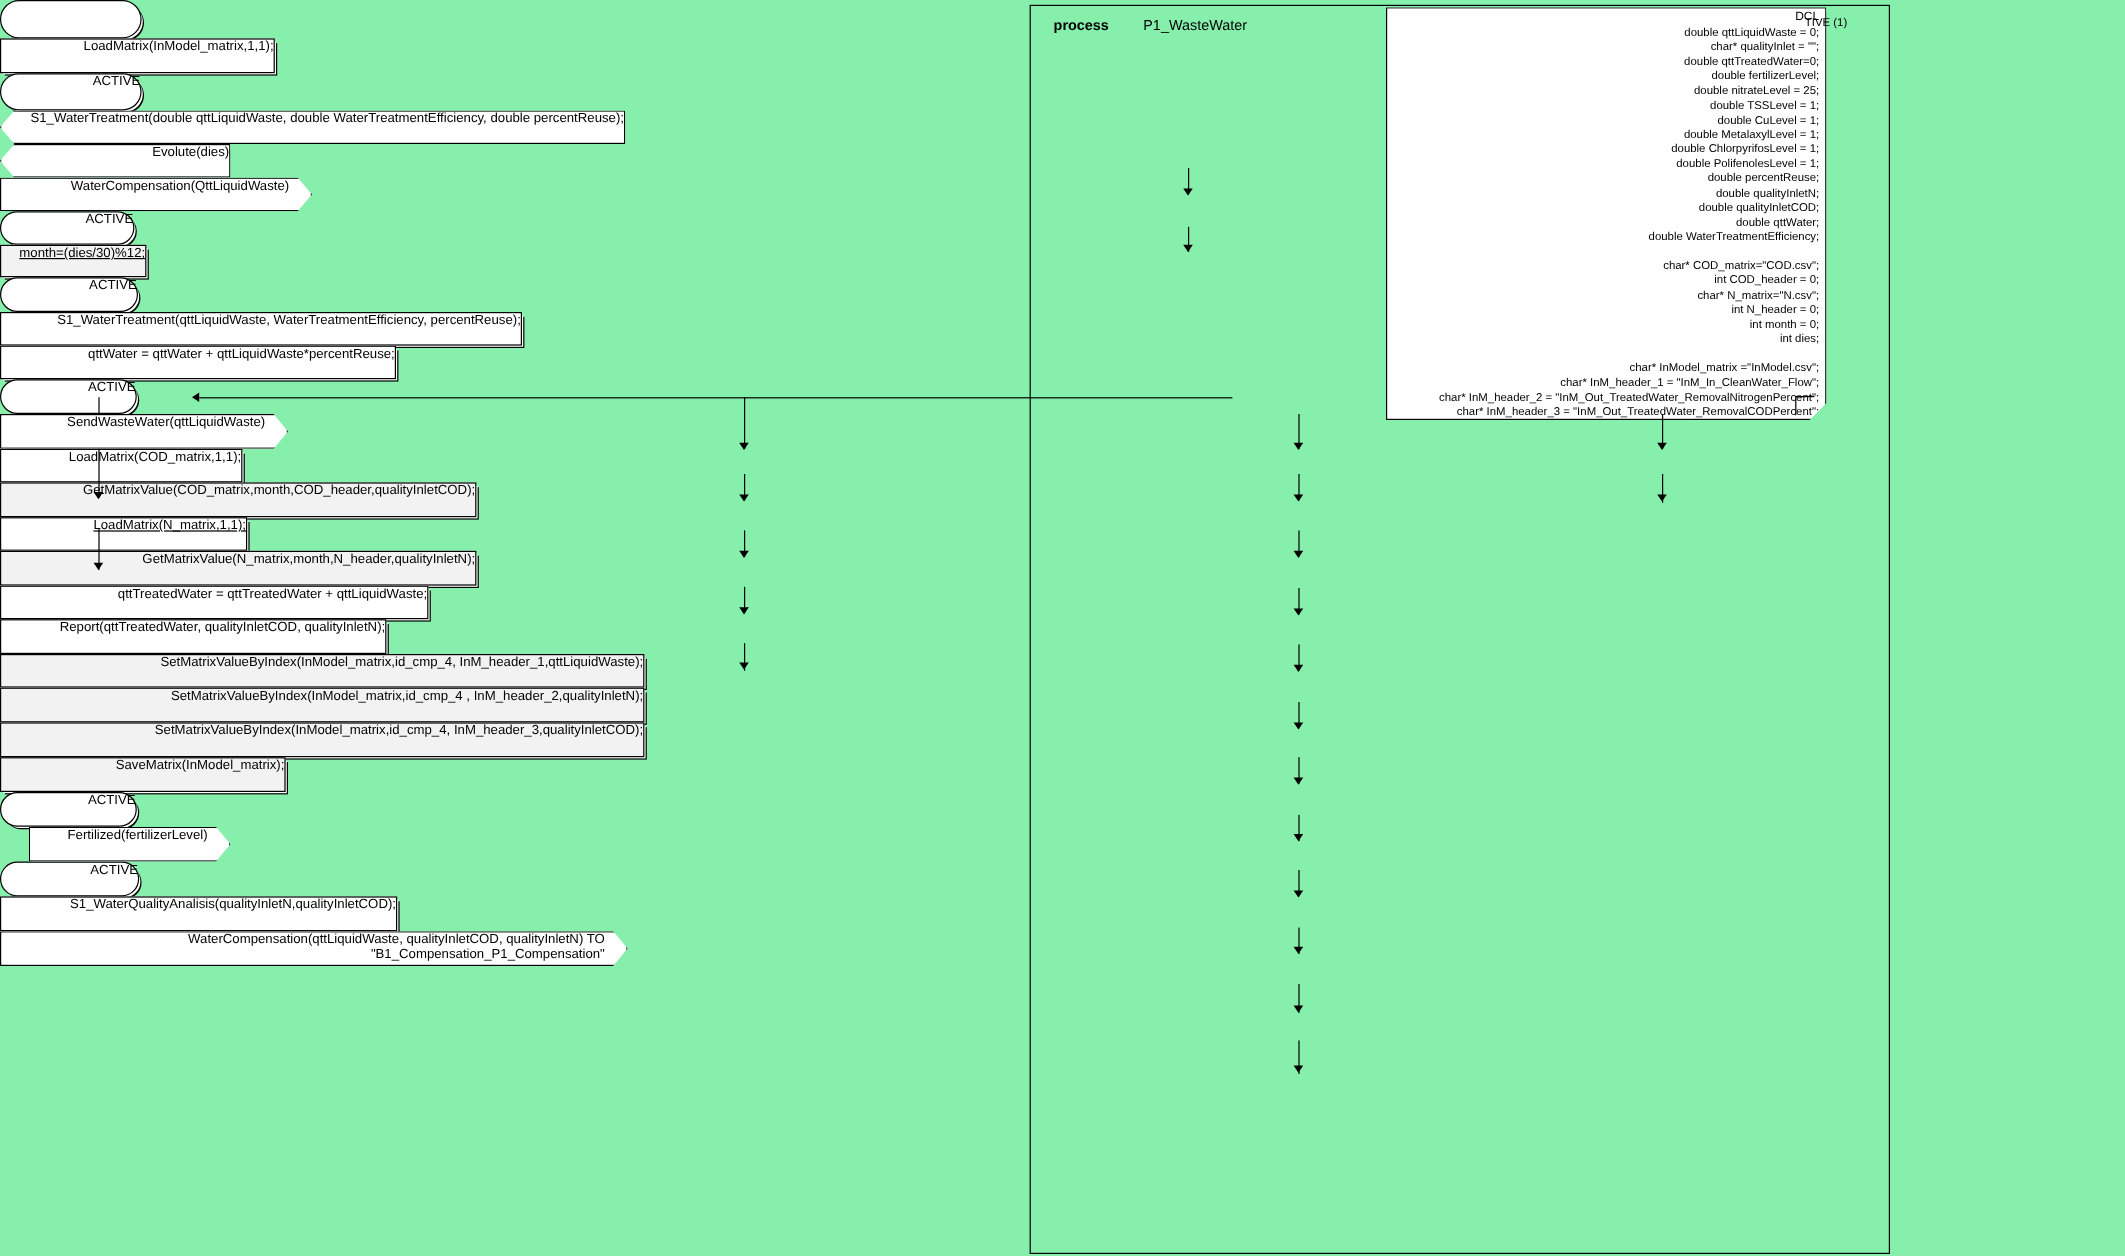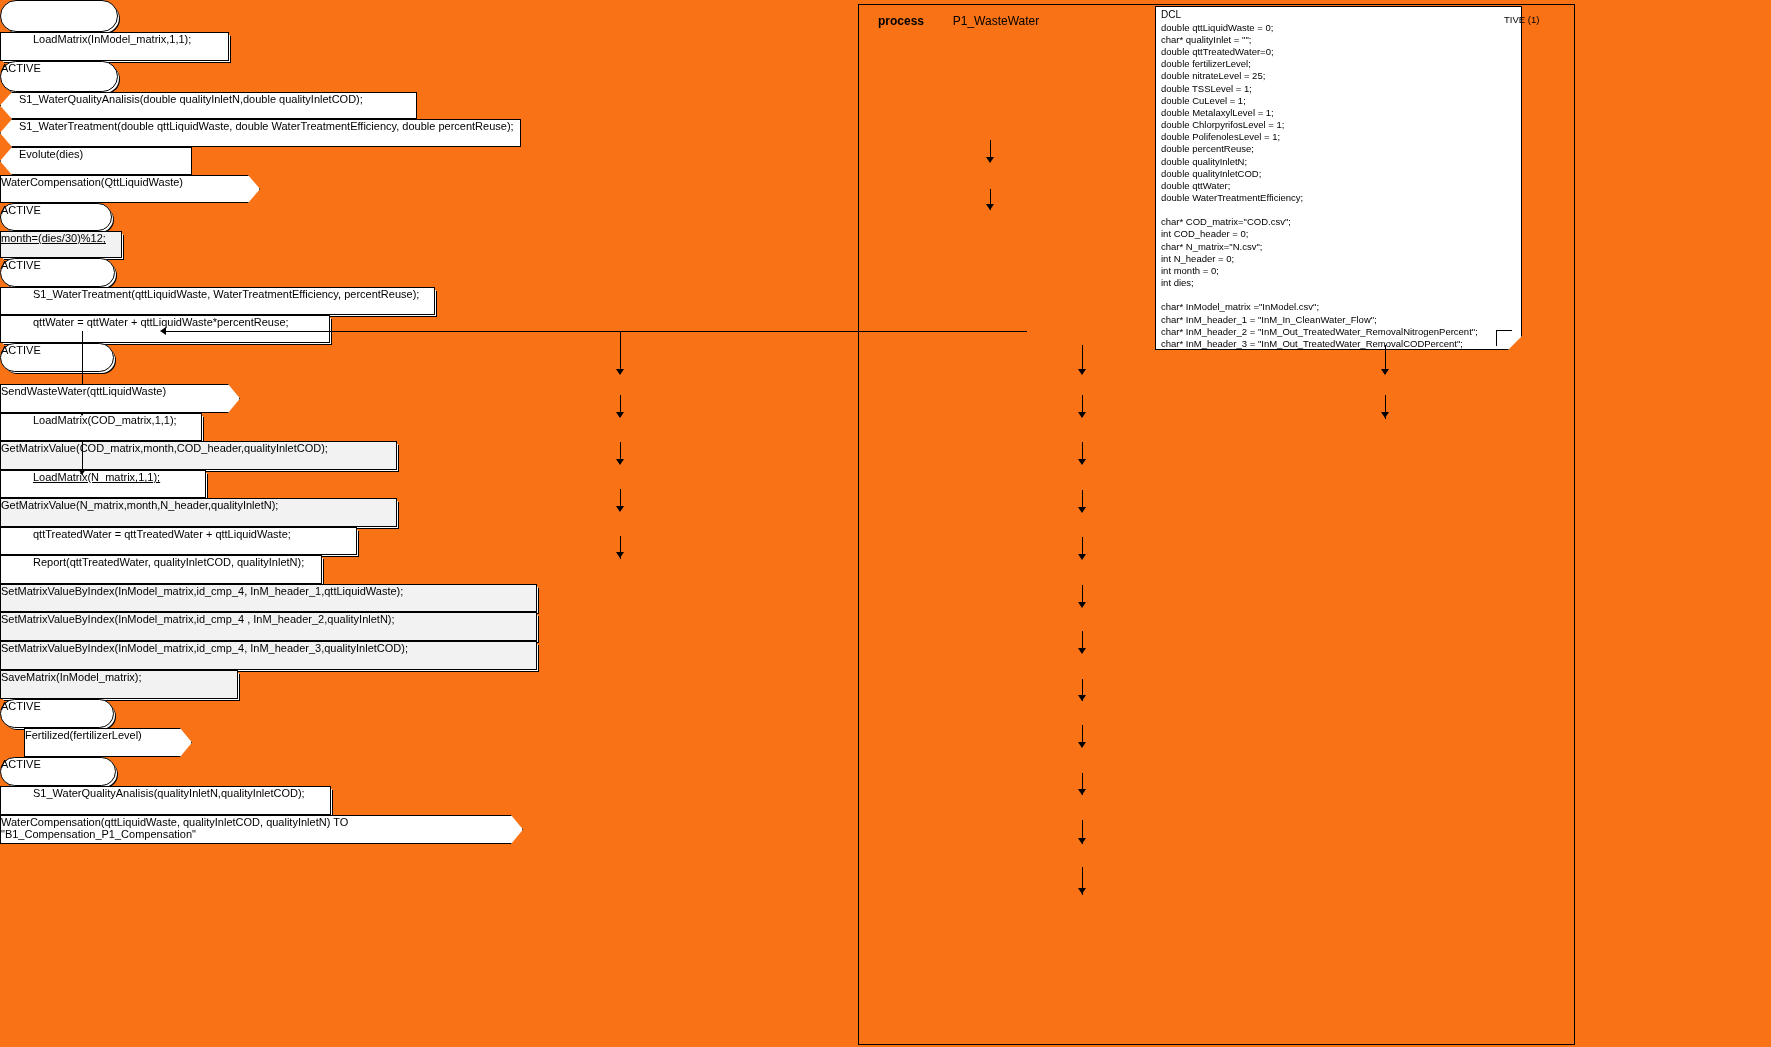--- a/index.html
+++ b/index.html
@@ -10,21 +10,22 @@
   body {
     font-family: "Liberation Sans", sans-serif;
     font-size: 11px;
     color: #000000;
   }
   #canvas {
     position: relative;
     width: 1771px;
     height: 1047px;
     overflow: hidden;
-    background: #f97316;
+    background: #86efac;
+    text-align: right;
   }
   
   .task {
     background: #f2f2f2;
     border: 1px solid #000000;
     box-shadow: 2px 2px 0 -1px #ffffff, 3px 3px 0 -1px #000000;
   }
   .task-plain {
     background: #ffffff;
     border: 1px solid #000000;
@@ -159,21 +160,20 @@
   <div class="state" style="left:932px; top:110px; width:116px; height:30px;"></div>
   <div class="ln ln-v" style="left:990px; top:140px; height:22px;"></div>
   <div class="arrow-down" style="left:986px; top:157px;"></div>
 
   <div class="task-plain" style="left:890px; top:162px; width:195px; height:27px;">LoadMatrix(InModel_matrix,1,1);</div>
   <div class="ln ln-v" style="left:990px; top:189px; height:21px;"></div>
   <div class="arrow-down" style="left:986px; top:204px;"></div>
 
   <div class="state" style="left:932px; top:210px; width:116px; height:29px;">ACTIVE</div>
 
-  <div class="input-sig" style="left:466px; top:133px; width:397px; height:25px;">S1_WaterQualityAnalisis(double qualityInletN,double qualityInletCOD);</div>
 
   <div class="input-sig" style="left:362px; top:234px; width:501px; height:26px;">S1_WaterTreatment(double qttLiquidWaste, double WaterTreatmentEfficiency, double percentReuse);</div>
 
   <div class="input-sig" style="left:-6px; top:318px; width:172px; height:26px;">Evolute(dies)</div>
 
   <div class="output-sig" style="left:1546px; top:318px; width:240px; height:26px;">WaterCompensation(QttLiquidWaste)</div>
 
   <div class="state" style="left:1027px; top:319px; width:110px; height:26px;">ACTIVE</div>
 
   <div class="ln ln-h" style="left:166px; top:331px; width:861px;"></div>
@@ -205,21 +205,21 @@
 
   <div class="task-plain" style="left:472px; top:463px; width:296px; height:26px;">qttWater = qttWater + qttLiquidWaste*percentReuse;</div>
   <div class="ln ln-v" style="left:620px; top:489px; height:22px;"></div>
   <div class="arrow-down" style="left:616px; top:506px;"></div>
 
   <div class="ln ln-v" style="left:620px; top:536px; height:23px;"></div>
   <div class="arrow-down" style="left:616px; top:552px;"></div>
 
   <div class="state" style="left:564px; top:554px; width:112px; height:27px;">ACTIVE</div>
 
-  <div class="output-sig" style="left:974px; top:368px; width:220px; height:27px;margin-top:12px;">SendWasteWater(qttLiquidWaste)</div>
+  <div class="output-sig" style="left:974px; top:368px; width:220px; height:27px;">SendWasteWater(qttLiquidWaste)</div>
   <div class="ln ln-v" style="left:1082px; top:395px; height:22px;"></div>
   <div class="arrow-down" style="left:1078px; top:412px;"></div>
 
   <div class="task-plain" style="left:1006px; top:416px; width:168px; height:26px;">LoadMatrix(COD_matrix,1,1);</div>
   <div class="ln ln-v" style="left:1082px; top:442px; height:22px;"></div>
   <div class="arrow-down" style="left:1078px; top:459px;"></div>
 
   <div class="task" style="left:886px; top:463px; width:395px; height:27px;">GetMatrixValue(COD_matrix,month,COD_header,qualityInletCOD);</div>
   <div class="ln ln-v" style="left:1082px; top:490px; height:22px;"></div>
   <div class="arrow-down" style="left:1078px; top:507px;"></div>

